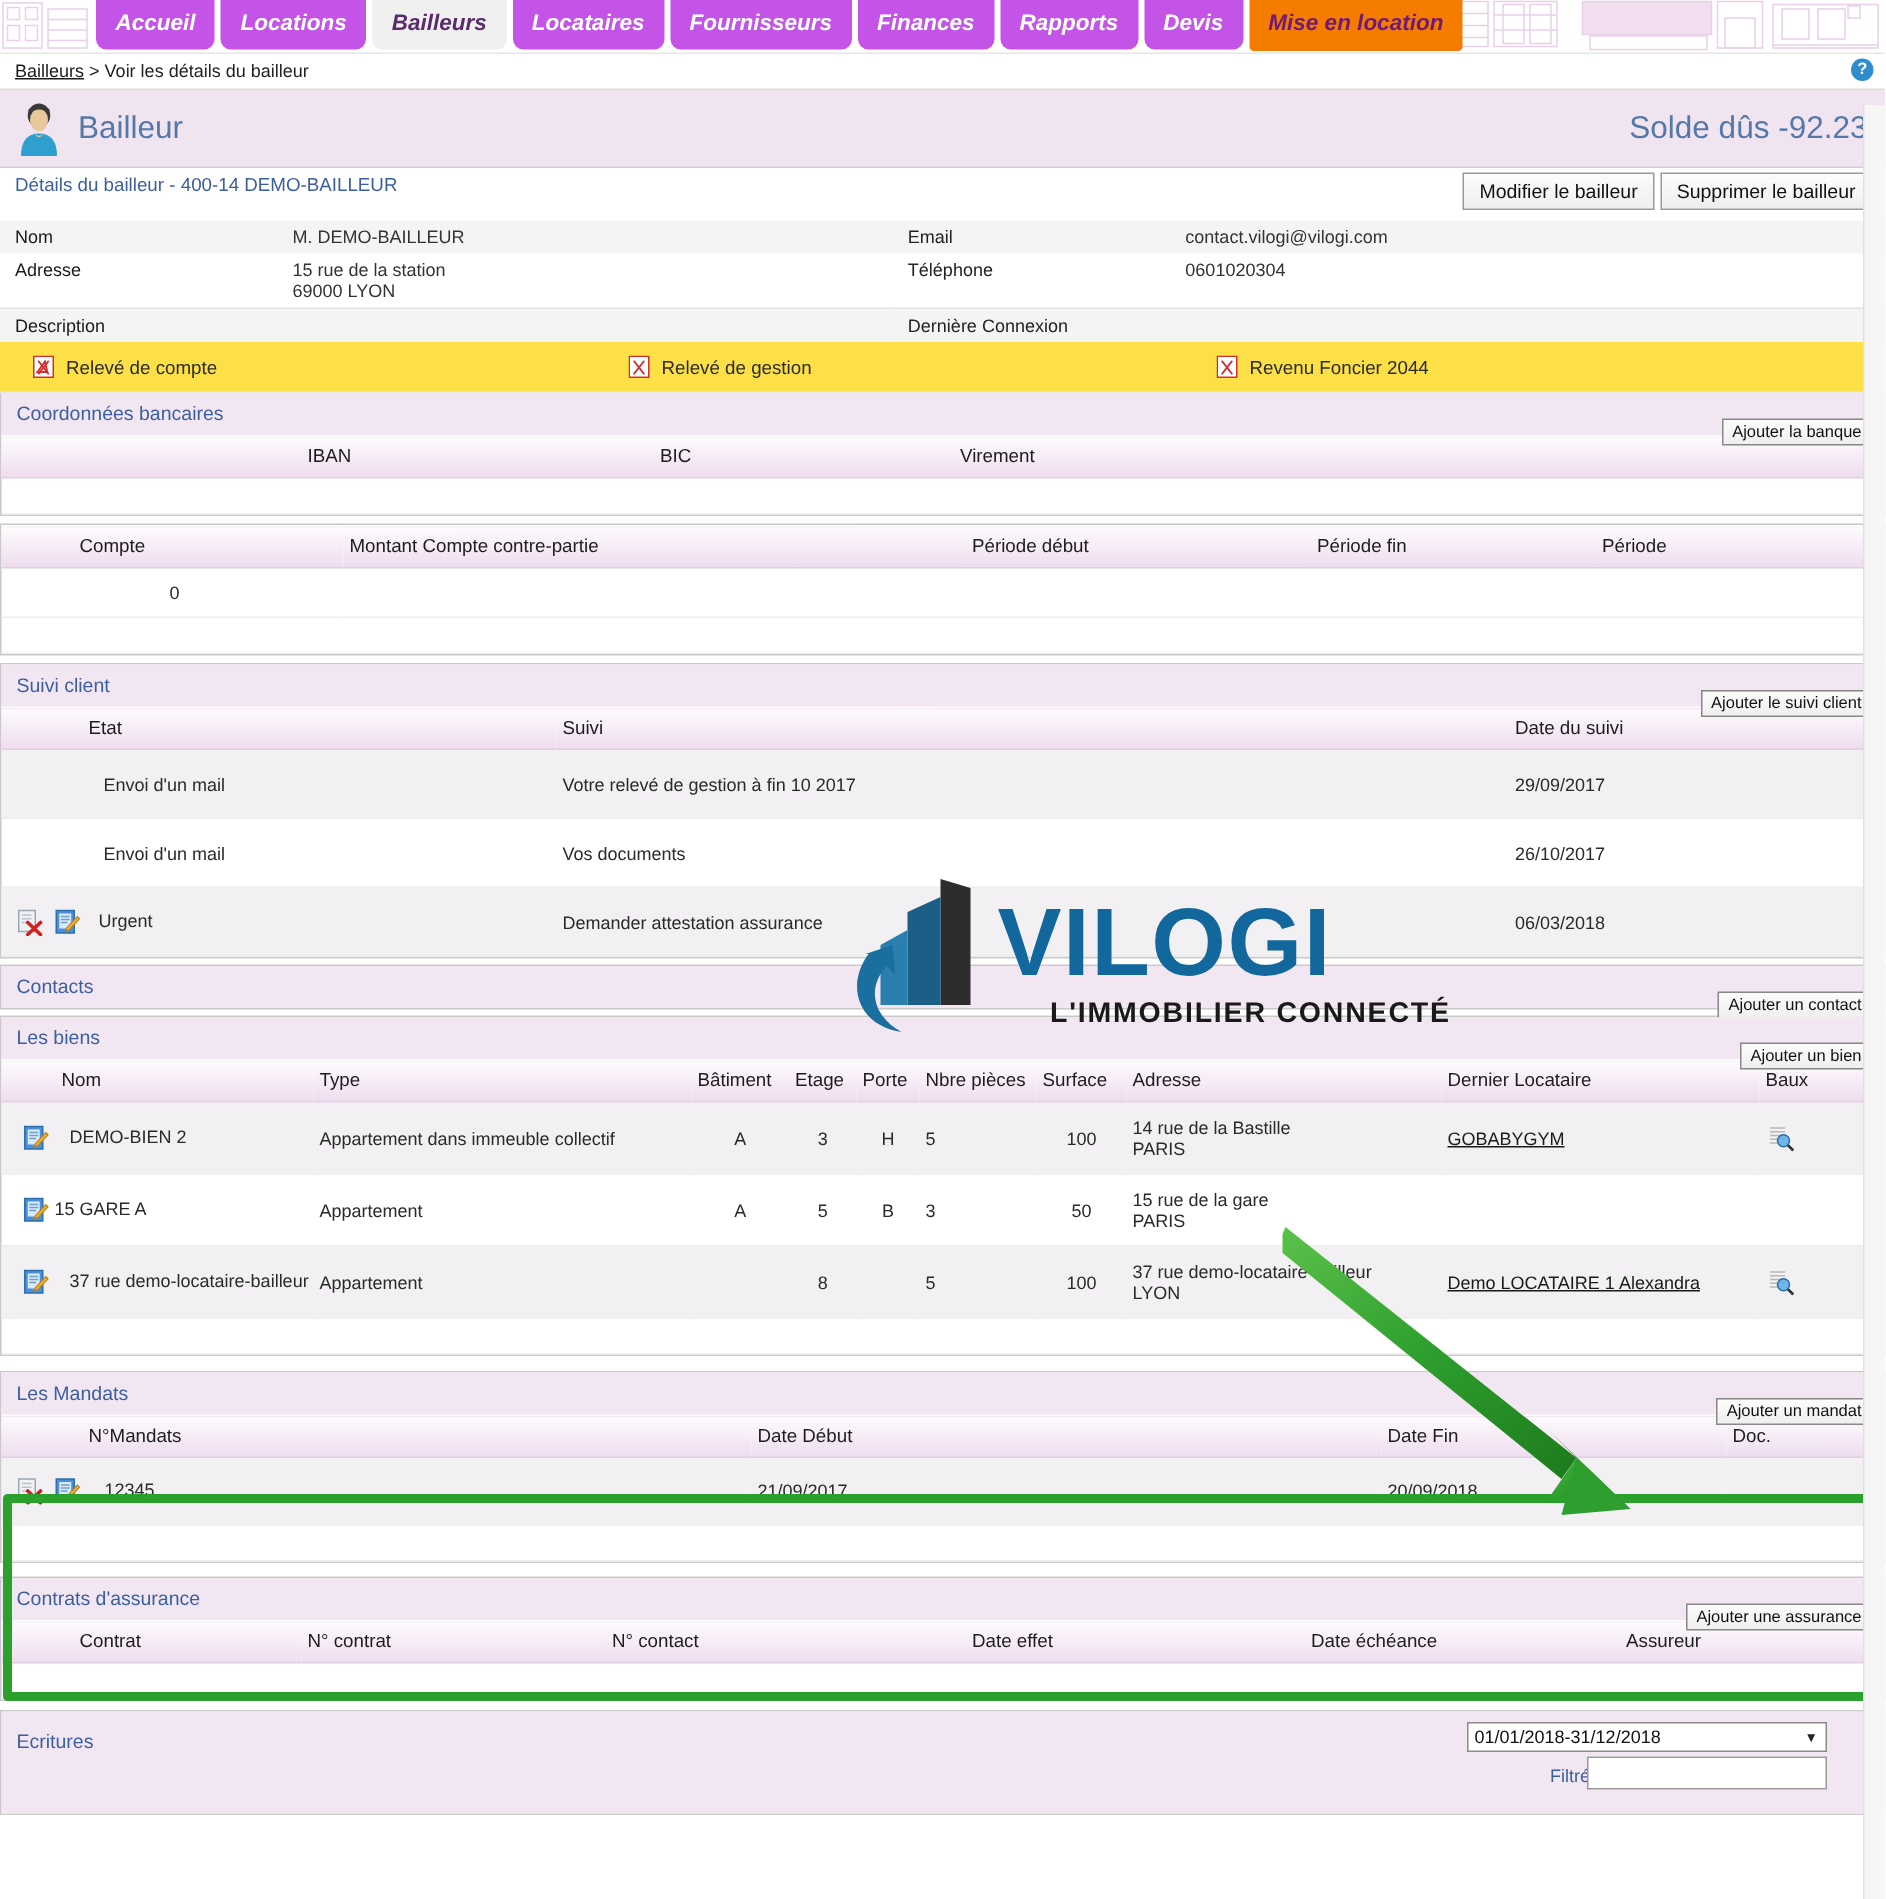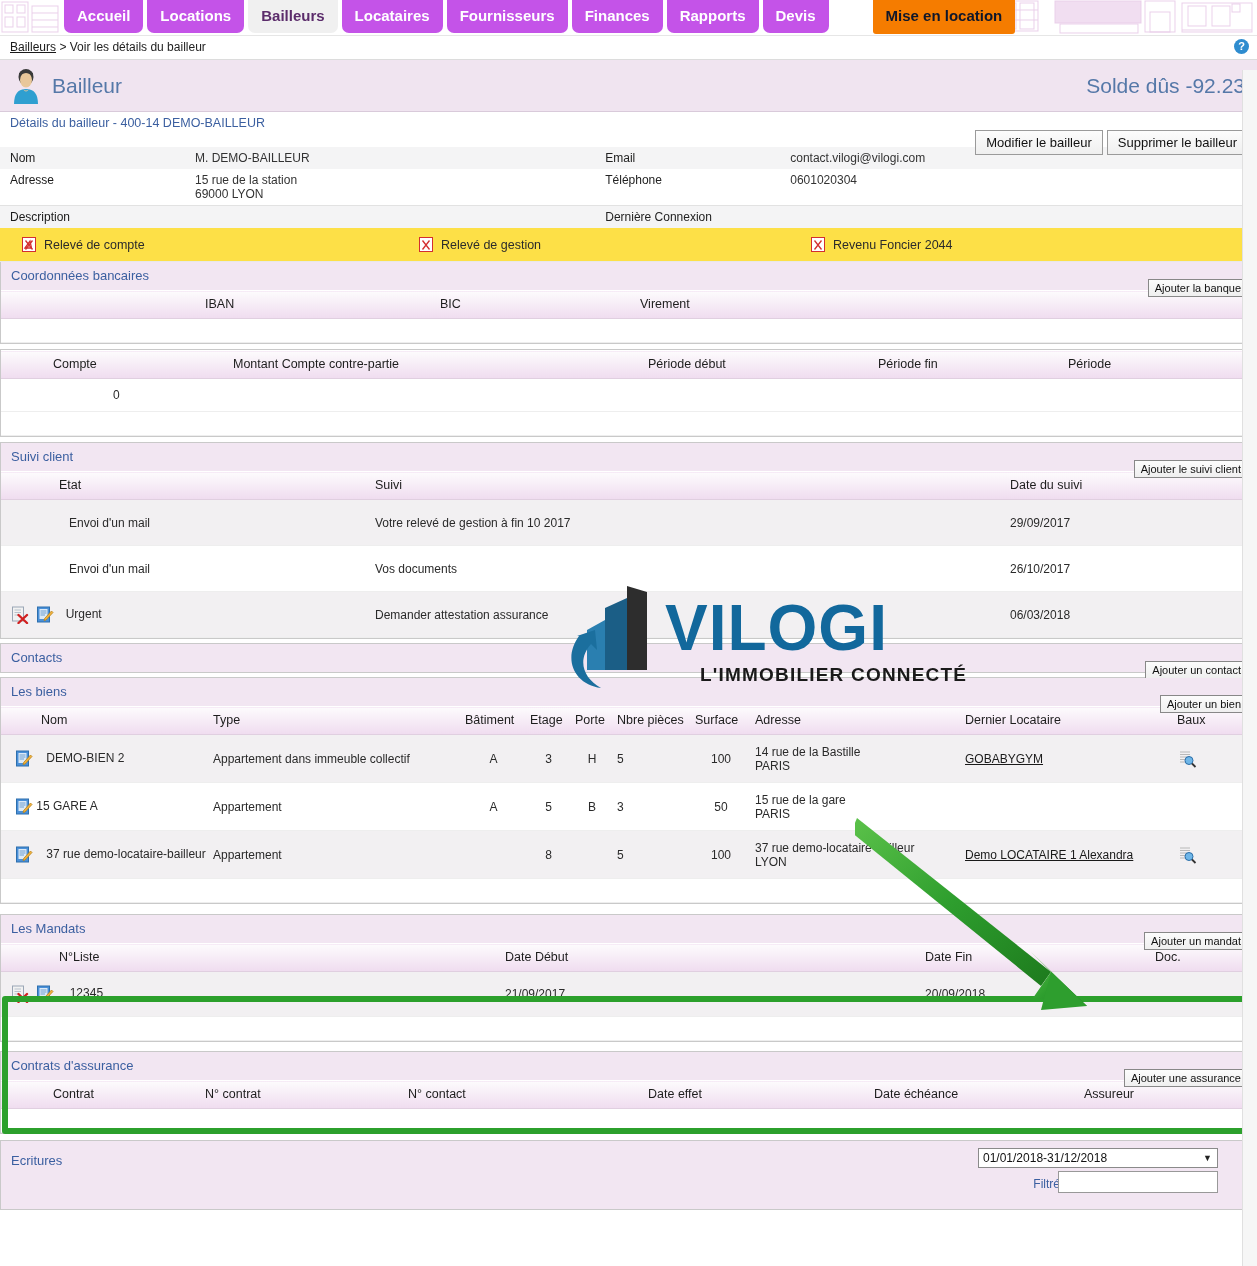--- a/index.html
+++ b/index.html
@@ -24,36 +24,37 @@
   }
   #bgart {
     position: absolute; inset: 0;
     pointer-events: none;
     opacity: .55;
   }
   #navwrap {
     position: absolute; left: 64px; top: 0;
     display: flex; align-items: flex-start; gap: 4px;
     z-index: 3;
+    font-style: italic;
   }
   .navtab {
     display: block;
     padding: 7px 13px 9px 13px;
     background: #c453e8;
     color: #ffffff;
     font-size: 15px;
     font-weight: bold;
     border-radius: 0 0 7px 7px;
     text-decoration: none;
     white-space: nowrap;
     line-height: 17px;
     cursor: pointer;
   }
   .navtab.active { background: #f0f0f0; color: #5b2c6b; }
-  .navtab.orange { background: #f57c00; color:#0f172a; border-radius: 0 0 3px 3px; padding-bottom: 10px; margin-left: 40px;}
+  .navtab.orange { background: #f57c00; color:#701a75; border-radius: 0 0 3px 3px; padding-bottom: 10px;}
 
   
   #crumbrow {
     position: relative;
     height: 24px;
     background: #fff;
     border-bottom: 1px solid #dcdcdc;
     padding: 4px 0 0 10px;
     font-size: 12px;
   }
@@ -80,21 +81,21 @@
   #solde { margin-left: auto; font-size: 21px; color: #5578a8; }
 
   
   #detailsbar {
     position: relative;
     height: 35px;
     padding: 4px 0 0 10px;
     background:#fff;
   }
   #detailstitle { font-size: 12.5px; color: #3b5fa0; }
-  #detailbtns { position: absolute; right: 9px; top: 18px; display: flex; gap: 4px; }
+  #detailbtns { position: absolute; right: 9px; top: 3px; display: flex; gap: 4px; }
   .btn {
     background: linear-gradient(#fcfcfc,#efefef);
     border: 1px solid #9a9a9a;
     padding: 4px 10px;
     font-size: 13px;
     color: #111;
     font-family: "Liberation Sans", sans-serif;
     cursor: pointer;
     white-space: nowrap;
   }
@@ -532,21 +533,21 @@
   </div>
 
   <div class="section" style="margin-top:10px;border-top:1px solid #c9c9c9">
     <div class="sect-head">
       <span>Les Mandats</span>
       <button class="btn small">Ajouter un mandat</button>
     </div>
     <table class="grid">
       <thead>
           <tr>
-        <th style="width:500px;padding-left:58px">N°Liste</th>
+        <th style="width:500px;padding-left:58px">N°Mandats</th>
         <th style="width:420px">Date Début</th>
         <th style="width:230px">Date Fin</th>
         <th>Doc.</th>
       </tr>
         </thead>
       <tbody>
         <tr class="alt">
           <td class="iconcell" style="padding-left:10px;height:45px">
             <svg class="ic" width="18" height="18" viewBox="0 0 18 18">
               <rect x="1.5" y="1" width="11" height="14" fill="#f2f2f2" stroke="#9aa6b5"></rect>

